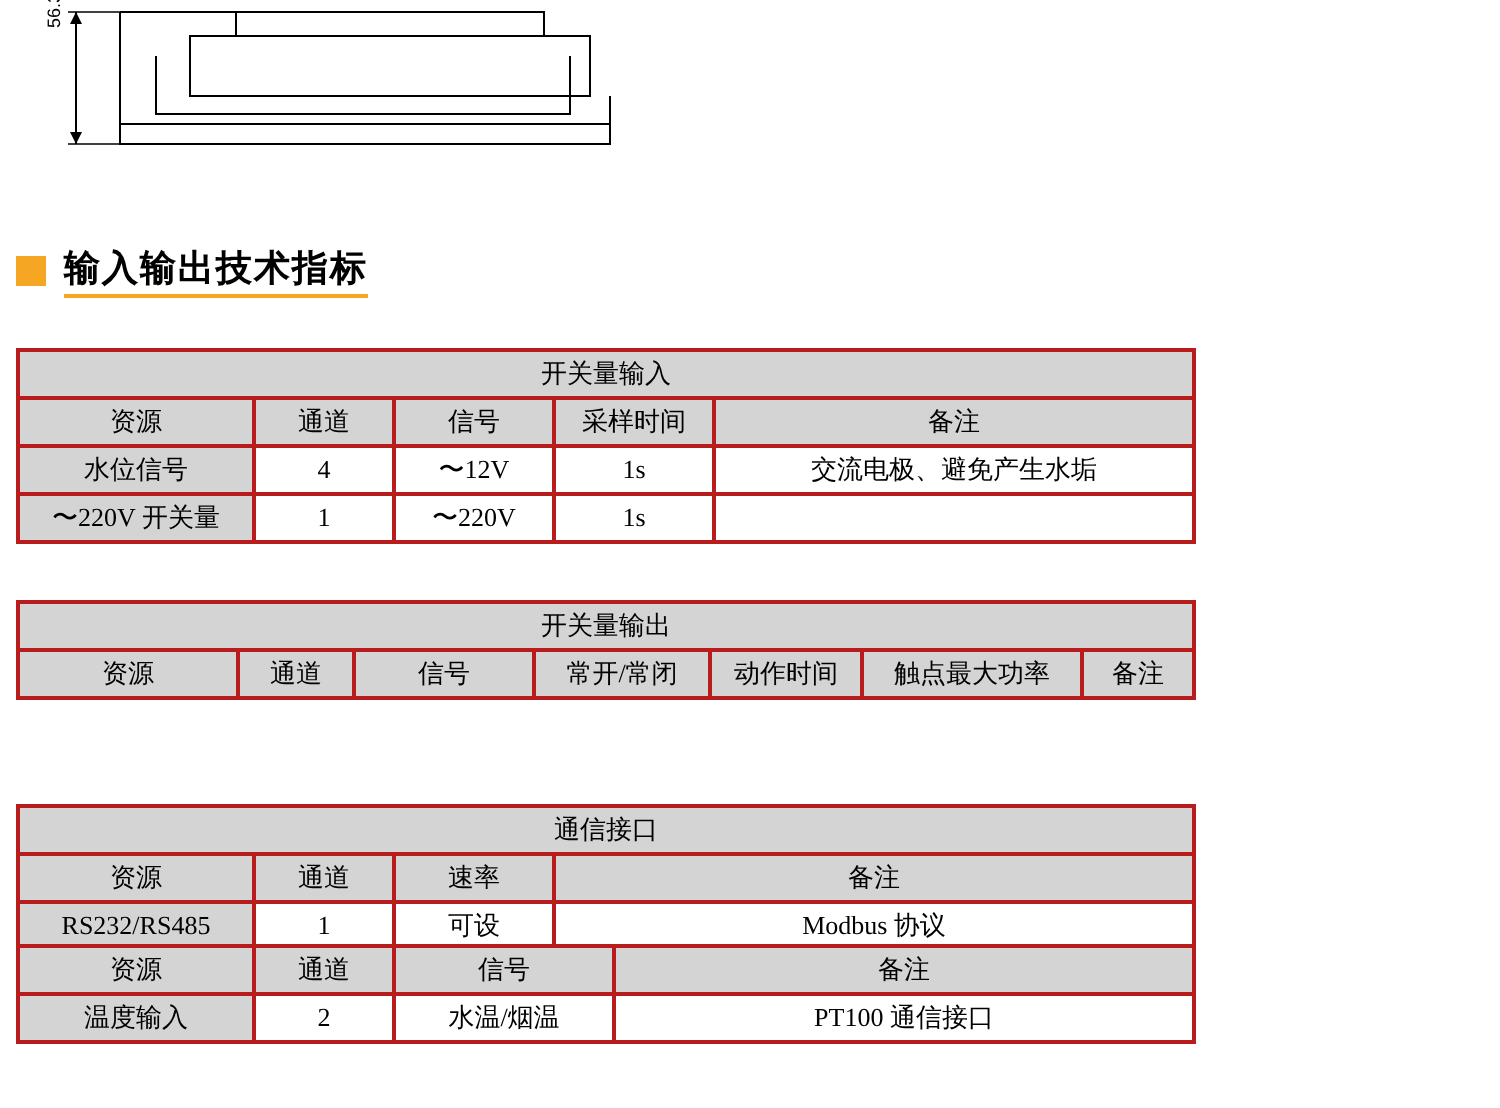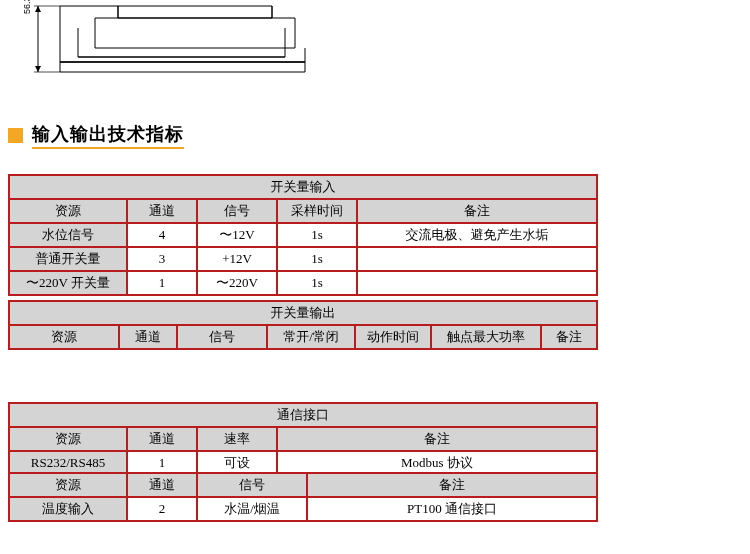--- a/index.html
+++ b/index.html
@@ -142,27 +142,20 @@
       <td class="band">备注</td>
     </tr>
     <tr>
       <td class="band left">水位信号</td>
       <td class="plain">4</td>
       <td class="plain">〜12V</td>
       <td class="plain">1s</td>
       <td class="plain">交流电极、避免产生水垢</td>
     </tr>
     <tr>
-      <td class="band left">普通开关量</td>
-      <td class="plain">3</td>
-      <td class="plain">+12V</td>
-      <td class="plain">1s</td>
-      <td class="plain"></td>
-    </tr>
-    <tr>
       <td class="band left">〜220V 开关量</td>
       <td class="plain">1</td>
       <td class="plain">〜220V</td>
       <td class="plain">1s</td>
       <td class="plain"></td>
     </tr>
   </tbody>
 </table>
 
 <table class="tbl" id="t-do">

